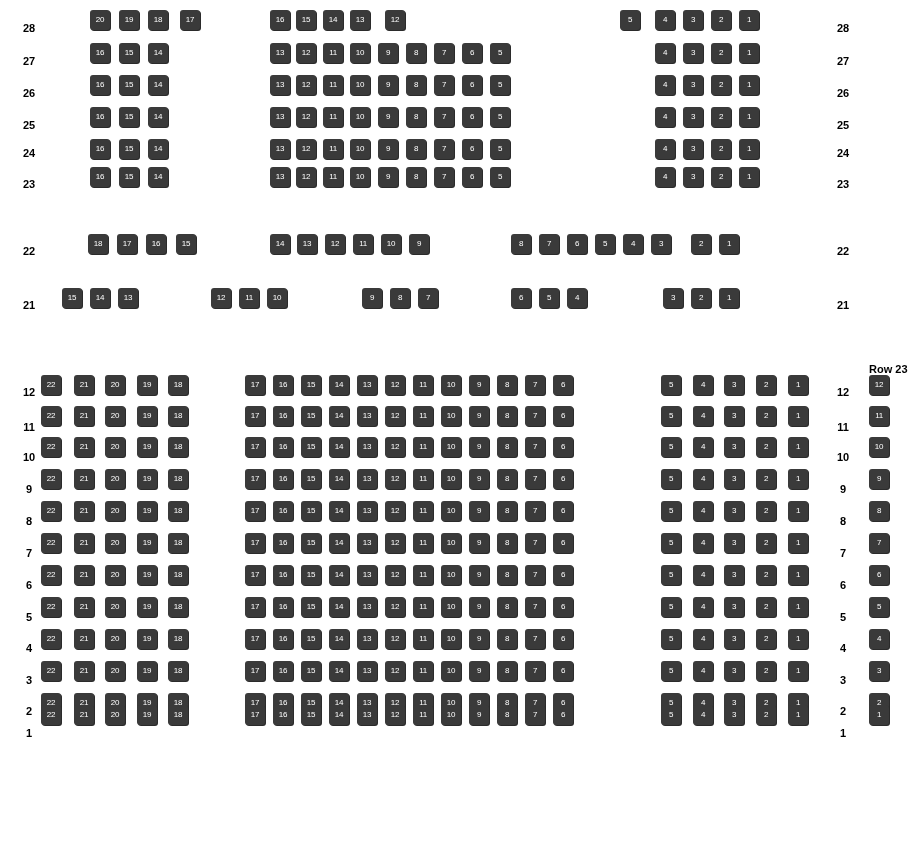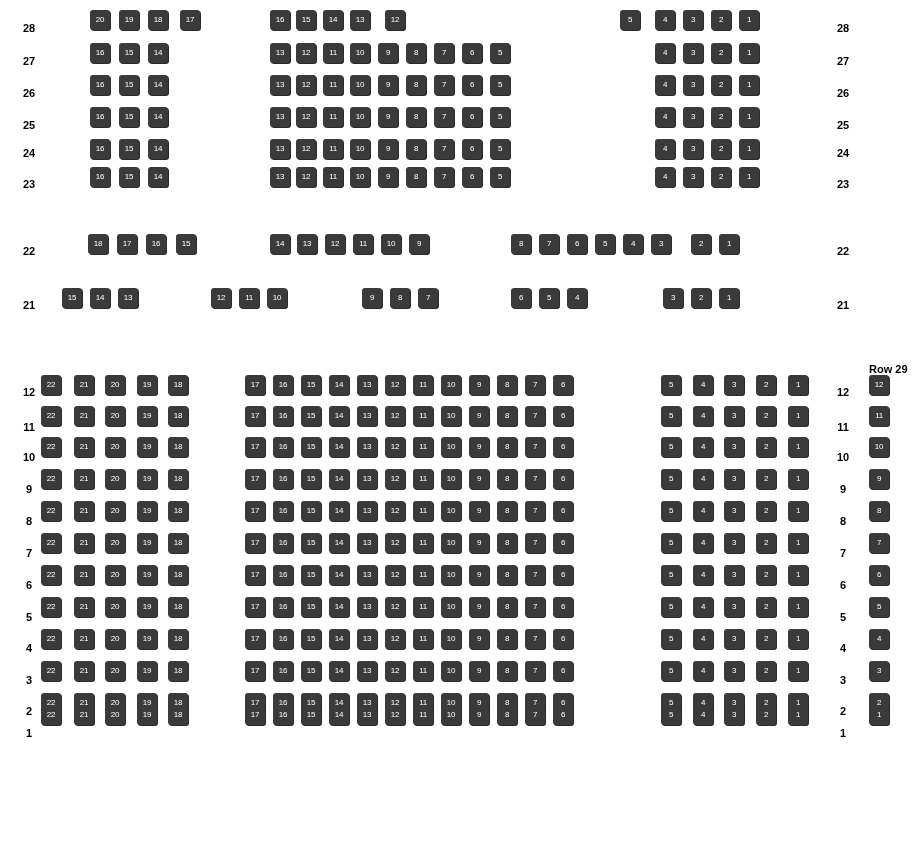--- a/index.html
+++ b/index.html
@@ -495,14 +495,14 @@
     <div class="rowlabel" style="left: 830px; top: 450px; color: rgb(0, 0, 0);">10</div>
     <div class="rowlabel" style="left: 830px; top: 482px; color: rgb(0, 0, 0);">9</div>
     <div class="rowlabel" style="left: 830px; top: 514px; color: rgb(0, 0, 0);">8</div>
     <div class="rowlabel" style="left: 830px; top: 546px; color: rgb(0, 0, 0);">7</div>
     <div class="rowlabel" style="left: 830px; top: 578px; color: rgb(0, 0, 0);">6</div>
     <div class="rowlabel" style="left: 830px; top: 610px; color: rgb(0, 0, 0);">5</div>
     <div class="rowlabel" style="left: 830px; top: 641px; color: rgb(0, 0, 0);">4</div>
     <div class="rowlabel" style="left: 830px; top: 673px; color: rgb(0, 0, 0);">3</div>
     <div class="rowlabel" style="left: 830px; top: 704px; color: rgb(0, 0, 0);">2</div>
     <div class="rowlabel" style="left: 830px; top: 726px; color: rgb(0, 0, 0);">1</div>
-    <div class="sectionlabel" style="left: 869px; top: 363px;">Row 29</div>
+    <div class="sectionlabel" style="left: 869px; top: 363px;">Row 23</div>
   </div>
 
 </body></html>

